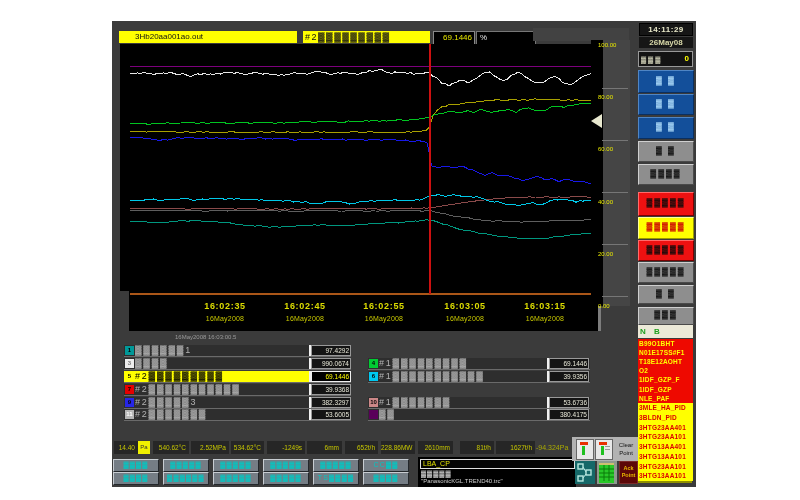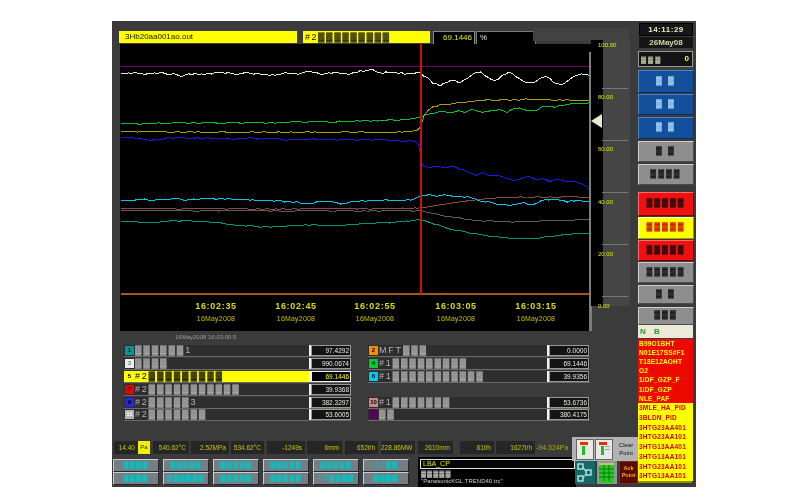--- a/index.html
+++ b/index.html
@@ -13,26 +13,26 @@
 .bb{background:#134f9a;border-top:1px solid #4f85c4;border-left:1px solid #4f85c4;border-right:1px solid #0a2f60;border-bottom:1px solid #0a2f60;color:#a9d8f8;}
 .gb{background:#8e8e8e;border-top:1px solid #cfcfcf;border-left:1px solid #cfcfcf;border-right:1px solid #4a4a4a;border-bottom:1px solid #4a4a4a;color:#0a0a0a;}
 .rbn{background:#ee1111;border-top:1px solid #ff6a6a;border-left:1px solid #ff6a6a;border-right:1px solid #7a0000;border-bottom:1px solid #7a0000;color:#0a0a0a;}
 .yb2{background:#ffff00;border-top:1px solid #ffff99;border-left:1px solid #ffff99;border-right:1px solid #9a9a00;border-bottom:1px solid #9a9a00;color:#cc0000;}
 .al{left:526px;width:54px;height:9px;font-size:6.5px;font-weight:bold;letter-spacing:0.2px;line-height:9.4px;padding-left:1px;white-space:nowrap;overflow:hidden;}
 .ar{background:#ee0900;color:#ffff00;}
 .ay{background:#ffff00;color:#dd0000;}
 </style></head>
 <body>
 <div class="win">
-<div style="left:7px;top:10px;width:178px;height:12px;background:#ffff00;color:#111;font-size:8px;line-height:12px;padding-left:6px;box-sizing:border-box;">3Hb20aa001ao.out</div>
+<div style="left:7px;top:10px;width:178px;height:12px;background:#ffff00;color:#111;font-size:8px;line-height:12px;padding-left:16px;box-sizing:border-box;">3Hb20aa001ao.out</div>
 <div style="left:191px;top:10px;width:127px;height:12px;background:#ffff00;color:#111;font-size:9px;line-height:12px;padding-left:2px;box-sizing:border-box;letter-spacing:1.5px;">#2▓▓▓▓▓▓▓▓▓</div>
 <div style="left:321px;top:10px;width:38px;height:12px;background:#000;border:1px solid #888;color:#e8e800;font-size:8px;line-height:11px;text-align:right;padding-right:2px;">69.1446</div>
 <div style="left:364px;top:10px;width:55px;height:12px;background:#000;border:1px solid #777;color:#e8e8e8;font-size:8px;line-height:11px;padding-left:3px;">%</div>
 <div style="left:421px;top:7px;width:96px;height:13px;background:#424242;"></div>
-<div style="left:8px;top:23px;width:472px;height:247px;background:#000;">
+<div style="left:8px;top:23px;width:472px;height:247px;background:#000;padding-left:9px;">
       <svg width="472" height="287" viewBox="0 0 472 287">
 <rect width="472" height="287" fill="#000000"></rect>
 <line x1="1" y1="22.5" x2="471" y2="22.5" stroke="#7c007c" stroke-width="1" shape-rendering="crispEdges"></line>
 <line x1="1" y1="249.5" x2="471" y2="249.5" stroke="#aa5618" stroke-width="2" shape-rendering="crispEdges"></line>
 <polyline points="1.0,177.0 4.2,177.2 7.5,177.5 10.8,177.8 14.0,177.8 17.5,177.8 21.0,178.7 24.5,178.2 28.0,179.0 31.5,178.6 35.0,178.0 38.5,178.3 42.0,177.4 45.5,177.7 49.0,177.0 52.5,176.8 56.0,176.9 59.5,177.3 63.0,176.3 66.5,176.3 70.0,176.7 73.5,177.3 77.0,177.1 80.5,177.1 84.0,178.1 87.5,177.3 91.0,178.7 94.5,178.4 98.0,178.6 101.5,179.0 105.0,179.8 108.5,180.9 112.0,180.6 115.5,181.3 119.0,181.7 122.5,181.6 126.0,182.1 129.5,181.7 133.0,182.0 136.5,182.4 140.0,183.2 143.5,182.9 147.0,182.8 150.5,183.1 154.0,182.9 157.5,182.5 161.0,182.9 164.5,182.5 168.0,181.7 171.5,181.8 175.0,181.5 178.5,181.7 182.0,181.3 185.5,180.7 189.0,181.6 192.5,180.5 196.0,180.9 199.5,181.6 203.0,181.1 206.5,181.7 210.0,181.4 213.5,182.0 217.0,181.8 220.5,181.3 224.0,181.5 227.5,180.5 231.0,180.7 234.5,180.4 238.0,180.1 241.5,179.7 245.0,179.9 248.5,179.8 252.0,179.0 255.5,179.1 259.0,178.2 262.5,178.9 266.0,178.7 269.5,179.0 273.0,178.6 276.5,177.9 280.0,177.9 283.0,178.0 286.0,176.9 289.0,177.2 292.0,176.6 295.0,176.2 298.0,175.8 301.0,176.3 304.3,176.6 307.7,177.7 311.0,178.9 314.3,180.4 317.7,180.5 321.0,181.9 324.3,183.1 327.7,184.5 331.0,185.4 334.3,186.1 337.7,186.1 341.0,186.9 344.3,187.5 347.7,188.8 351.0,189.5 354.3,189.2 357.7,189.9 361.0,190.7 364.3,191.2 367.7,192.0 371.0,192.6 374.3,192.5 377.7,192.6 381.0,193.4 384.3,193.5 387.7,193.9 391.0,194.5 394.3,194.4 397.7,194.4 401.0,194.6 404.3,194.7 407.7,194.0 411.0,195.0 414.3,194.5 417.7,194.3 421.0,193.9 424.3,193.0 427.7,192.7 431.0,192.0 434.3,192.3 437.7,191.3 441.0,191.0 444.3,190.8 447.7,190.4 451.0,190.3 454.3,189.6 457.7,189.2 461.0,189.5 464.3,189.5 467.7,189.5 471,189.5" fill="none" stroke="#00977f" stroke-width="1" shape-rendering="crispEdges"></polyline>
 <polyline points="1.0,166.5 4.0,166.5 7.0,166.5 10.0,166.5 13.0,166.5 16.0,166.5 19.0,166.5 22.0,166.5 25.0,166.5 28.0,166.5 31.0,166.5 34.0,166.5 37.0,166.5 40.0,166.2 43.1,166.2 46.2,166.5 49.2,166.2 52.3,167.0 55.4,166.8 58.5,166.4 61.5,166.6 64.6,166.7 67.7,166.7 70.8,166.6 73.8,167.2 76.9,167.4 80.0,167.0 83.1,166.9 86.2,166.6 89.2,166.6 92.3,166.7 95.4,166.6 98.5,167.0 101.5,166.5 104.6,166.3 107.7,167.0 110.8,166.6 113.8,166.3 116.9,166.6 120.0,166.1 123.1,166.6 126.2,167.0 129.2,166.9 132.3,166.8 135.4,166.5 138.5,166.6 141.5,166.5 144.6,167.0 147.7,166.9 150.8,167.1 153.8,166.8 156.9,166.7 160.0,167.2 163.1,167.3 166.2,167.2 169.2,167.1 172.3,167.1 175.4,167.0 178.5,166.6 181.5,166.7 184.6,166.6 187.7,166.3 190.8,166.2 193.8,166.4 196.9,166.3 200.0,166.7 203.1,166.9 206.2,166.5 209.2,167.0 212.3,167.0 215.4,167.1 218.5,166.6 221.5,166.5 224.6,166.6 227.7,166.6 230.8,166.6 233.8,167.0 236.9,167.3 240.0,167.3 243.1,166.9 246.2,167.0 249.2,167.1 252.3,166.5 255.4,166.9 258.5,167.1 261.5,167.0 264.6,166.9 267.7,166.6 270.8,166.4 273.8,166.8 276.9,166.4 280.0,166.7 283.0,166.9 286.0,166.6 289.0,166.6 292.0,167.1 295.0,167.0 298.0,166.7 301.0,166.7 304.7,167.4 308.3,168.7 312.0,169.2 315.7,169.6 319.3,170.9 323.0,171.9 326.7,172.3 330.3,172.7 334.0,173.5 337.7,173.7 341.3,174.1 345.0,175.4 348.7,175.6 352.3,176.0 356.0,176.8 359.0,176.6 362.0,177.0 365.0,177.1 368.0,176.8 371.0,176.9 374.0,177.1 377.0,177.2 380.0,177.6 383.0,177.4 386.0,177.6 389.0,177.5 392.0,178.2 395.0,177.9 398.0,177.9 401.0,177.9 404.0,178.0 407.0,177.5 410.0,177.8 413.0,177.4 416.0,177.3 419.0,177.2 422.0,176.7 425.0,177.0 428.0,176.6 431.0,176.4 434.0,176.9 437.0,176.3 440.0,176.5 443.0,176.6 446.0,176.3 449.0,176.1 452.0,176.1 455.0,176.0 458.2,175.9 461.4,175.8 464.6,175.7 467.8,175.6 471,175.5" fill="none" stroke="#5e5e5e" stroke-width="1" shape-rendering="crispEdges"></polyline>
 <polyline points="1.0,164.5 4.2,164.5 7.4,164.5 10.7,164.5 13.9,164.5 17.1,164.5 20.3,164.5 23.6,164.5 26.8,164.5 30.0,164.5 33.0,164.7 36.0,164.4 39.0,164.7 42.0,164.5 45.0,164.6 48.0,165.0 51.0,164.9 54.0,164.9 57.0,165.1 60.0,165.2 63.0,164.9 66.0,165.0 69.0,164.9 72.0,164.8 75.0,164.9 78.0,164.7 81.0,164.7 84.0,164.6 87.0,164.8 90.0,164.6 93.0,164.8 96.0,164.9 99.0,164.5 102.0,164.7 105.0,165.0 108.0,165.0 111.0,164.6 114.0,164.7 117.0,164.9 120.0,164.7 123.0,164.8 126.0,164.7 129.0,165.1 132.0,165.2 135.0,165.2 138.0,164.8 141.0,165.1 144.0,165.1 147.0,164.8 150.0,165.2 153.0,165.3 156.0,164.8 159.0,165.3 162.0,164.9 165.0,165.0 168.0,165.3 171.0,165.2 174.0,164.8 177.0,165.0 180.0,165.0 183.0,164.9 186.0,164.7 189.0,164.7 192.0,164.9 195.0,164.5 198.0,164.7 201.0,164.6 204.0,164.3 207.0,164.4 210.0,164.6 213.0,164.6 216.0,164.3 219.0,164.9 222.0,164.9 225.0,165.0 228.0,164.6 231.0,164.7 234.0,164.6 237.0,165.1 240.0,164.9 243.0,164.7 246.0,164.9 249.0,165.1 252.0,165.0 255.0,164.6 258.0,164.5 261.0,164.9 264.0,164.6 267.0,164.7 270.0,164.3 273.1,164.2 276.2,164.5 279.3,164.3 282.4,164.0 285.5,164.5 288.6,164.3 291.7,164.3 294.8,163.9 297.9,164.3 301.0,163.7 304.0,163.7 307.0,163.0 310.0,162.4 313.0,162.0 316.0,161.8 319.5,160.9 323.0,160.3 326.5,160.0 330.0,159.3 333.5,158.8 337.0,158.3 340.5,157.7 344.0,157.3 347.5,156.9 351.0,156.4 354.5,156.2 358.0,155.4 361.5,155.3 365.0,154.8 368.5,154.7 372.0,154.2 375.5,154.1 379.0,153.7 382.5,153.9 386.0,153.5 389.5,153.2 393.0,153.2 396.5,153.4 400.0,152.8 403.3,153.2 406.7,153.0 410.0,153.0 413.3,153.2 416.7,152.9 420.0,153.0 423.3,153.1 426.7,153.3 430.0,152.9 433.3,153.2 436.7,153.1 440.0,153.1 443.0,152.9 446.0,152.9 449.0,152.7 452.0,152.8 455.0,152.7 458.0,153.0 461.2,153.0 464.5,153.0 467.8,153.0 471,153" fill="none" stroke="#8a4a4a" stroke-width="1" shape-rendering="crispEdges"></polyline>
 <polyline points="1.0,157.0 4.2,156.8 7.5,156.5 10.8,156.2 14.0,156.4 17.5,155.5 21.0,155.2 24.5,155.0 28.0,156.0 31.5,156.2 35.0,156.0 38.5,155.5 42.0,155.6 45.5,155.4 49.0,155.4 52.5,154.7 56.0,154.9 59.5,154.7 63.0,156.0 66.5,156.1 70.0,155.6 73.5,155.0 77.0,156.0 80.5,154.8 84.0,154.8 87.5,154.2 91.0,154.8 94.5,155.0 98.0,155.0 101.5,154.6 105.0,155.3 108.5,154.6 112.0,155.1 115.5,155.1 119.0,155.8 122.5,155.5 126.0,155.7 129.5,156.1 133.0,155.8 136.5,156.3 140.0,156.0 143.5,156.5 147.0,156.5 150.5,156.7 154.0,157.1 157.5,156.6 161.0,156.7 164.5,158.0 168.0,156.9 171.0,158.1 174.0,158.2 177.0,157.5 180.0,159.0 183.3,159.5 186.7,159.4 190.0,159.9 193.3,159.5 196.7,157.9 200.0,158.0 203.3,157.5 206.7,157.5 210.0,157.0 213.3,158.0 216.7,158.6 220.0,160.1 223.3,159.5 226.7,159.1 230.0,158.1 233.0,157.4 236.0,157.2 239.0,157.2 242.0,156.4 245.5,157.3 249.0,156.6 252.5,156.5 256.0,156.2 259.5,156.4 263.0,156.2 266.5,155.6 270.0,157.0 273.5,156.9 277.0,156.5 280.5,156.6 284.0,156.8 287.3,155.5 290.7,156.2 294.0,155.1 297.5,153.1 301.0,151.6 305.0,151.9 309.0,150.5 313.0,151.6 317.0,152.3 321.0,151.2 325.0,150.8 329.0,151.5 333.0,152.3 337.0,152.7 341.0,152.7 344.5,153.2 348.0,152.8 351.5,153.9 355.0,155.1 358.5,156.9 362.0,157.2 365.5,158.1 369.0,157.7 372.5,158.8 376.0,160.1 379.5,160.5 383.0,160.3 386.5,161.0 390.0,161.2 393.5,160.8 397.0,159.9 400.5,159.4 404.0,158.4 407.5,160.4 411.0,160.0 414.5,160.0 418.0,158.7 421.5,156.2 425.0,155.9 428.5,156.0 432.0,155.7 436.0,155.7 440.0,156.1 443.5,156.5 447.0,158.2 450.5,156.8 454.0,157.1 458.0,156.4 462.0,157.0 465.0,157.2 468.0,157.3 471,157.5" fill="none" stroke="#00c8e8" stroke-width="1" shape-rendering="crispEdges"></polyline>
 <polyline points="1.0,93.0 4.2,93.2 7.5,93.5 10.8,93.8 14.0,94.0 17.0,95.0 20.0,94.2 23.0,95.6 26.0,95.5 29.0,96.2 32.0,96.1 35.0,95.6 39.0,96.1 43.0,95.0 46.2,94.1 49.5,93.8 52.8,94.2 56.0,93.9 59.5,93.8 63.0,93.7 66.5,94.2 70.0,94.2 73.5,94.9 77.0,93.6 80.5,94.5 84.0,94.5 87.5,93.6 91.0,94.8 94.5,94.7 98.0,95.1 101.5,94.3 105.0,94.6 108.5,94.7 112.0,95.7 115.5,95.0 119.0,94.6 122.5,94.5 126.0,94.2 129.5,93.9 133.0,93.9 136.5,95.0 140.0,94.2 143.5,95.2 147.0,94.4 150.5,94.5 154.0,95.0 157.5,94.7 161.0,95.1 164.5,96.0 168.0,96.0 171.5,95.8 175.0,95.4 178.5,95.7 182.0,95.6 185.5,95.2 189.0,95.6 192.5,94.7 196.0,95.8 199.5,95.4 203.0,95.9 206.5,95.7 210.0,95.2 213.5,95.0 217.0,96.3 220.5,95.4 224.0,96.0 227.5,95.7 231.0,95.5 234.5,96.0 238.0,96.2 241.5,95.3 245.0,96.0 248.5,95.6 252.0,96.1 255.5,95.9 259.0,95.5 262.5,95.5 266.0,95.6 269.5,96.7 273.0,96.2 276.5,96.0 280.0,97.1 284.0,97.4 288.0,96.9 291.5,97.0 295.0,97.6 298.0,98.9 299.0,102.8 300.0,108.4 301.0,113.6 302.0,118.7 303.0,122.1 306.5,123.0 310.0,123.3 314.0,122.6 318.0,122.4 322.0,123.3 326.0,123.8 329.5,123.0 333.0,121.9 336.5,123.4 340.0,125.7 344.0,126.0 348.0,128.0 352.0,129.7 356.0,131.5 359.5,129.6 363.0,128.7 366.5,130.1 370.0,131.9 374.0,131.2 378.0,131.1 382.0,132.7 386.0,134.5 389.5,134.8 393.0,136.3 396.5,136.0 400.0,135.1 404.0,133.5 408.0,132.6 412.0,133.6 416.0,135.8 419.5,135.6 423.0,134.5 426.5,136.0 430.0,137.7 434.0,135.9 438.0,135.0 442.0,136.3 446.0,138.0 449.5,137.5 453.0,137.1 456.5,138.1 460.0,139.2 463.0,140.4 466.0,141.9 469.0,145.0 471,146" fill="none" stroke="#1818e8" stroke-width="1" shape-rendering="crispEdges"></polyline>
 <polyline points="1.0,87.0 4.4,87.2 7.8,87.4 11.2,87.6 14.6,87.8 18.0,88.1 21.4,87.2 24.8,87.9 28.2,87.1 31.6,87.7 35.0,87.2 38.4,87.1 41.8,87.2 45.2,87.6 48.6,88.4 52.0,88.7 55.2,87.9 58.4,87.8 61.6,88.2 64.8,88.2 68.0,87.9 71.4,87.8 74.8,88.3 78.2,87.7 81.6,88.2 85.0,88.5 88.4,89.0 91.8,88.5 95.2,88.7 98.6,88.1 102.0,87.7 105.2,87.9 108.4,89.0 111.6,88.8 114.8,88.6 118.0,88.4 121.5,88.7 125.0,88.7 128.5,88.2 132.0,87.7 135.2,88.3 138.4,88.7 141.6,88.0 144.8,87.8 148.0,88.3 151.5,88.3 155.0,88.5 158.5,87.8 162.0,88.4 165.2,88.4 168.4,88.2 171.6,87.9 174.8,89.0 178.0,88.3 181.5,88.8 185.0,87.9 188.5,87.8 192.0,88.3 195.2,87.9 198.4,88.7 201.6,88.3 204.8,88.0 208.0,88.2 211.5,88.3 215.0,88.4 218.5,88.7 222.0,87.6 225.2,88.0 228.4,87.9 231.6,88.9 234.8,88.0 238.0,88.0 241.5,87.8 245.0,88.1 248.5,88.6 252.0,88.5 255.2,88.4 258.4,88.8 261.6,88.8 264.8,88.2 268.0,88.1 271.5,88.9 275.0,88.5 278.5,87.6 282.0,88.2 285.3,87.7 288.7,87.5 292.0,87.3 295.0,86.6 298.0,85.9 301.0,81.7 304.0,71.8 308.0,66.5 313.0,62.5 316.5,62.6 320.0,60.6 324.0,60.3 328.0,60.4 332.0,59.9 336.0,58.9 340.0,58.2 344.0,58.5 348.0,57.8 352.0,58.0 356.0,56.6 360.0,56.3 363.3,56.8 366.7,55.6 370.0,55.9 373.3,56.5 376.7,56.7 380.0,55.9 383.3,55.8 386.7,55.6 390.0,56.5 393.3,55.5 396.7,56.0 400.0,56.0 403.3,55.1 406.7,54.9 410.0,55.5 413.3,55.3 416.7,55.0 420.0,55.8 423.3,55.6 426.7,55.9 430.0,55.9 433.3,56.5 436.7,56.3 440.0,55.7 443.3,56.4 446.7,55.6 450.0,56.2 453.3,56.5 456.7,57.0 460.0,56.5 463.7,56.5 467.3,56.5 471,56.5" fill="none" stroke="#a8a000" stroke-width="1" shape-rendering="crispEdges"></polyline>
@@ -96,26 +96,20 @@
 <span style="position:absolute;left:11px;top:0;font-size:9px;color:#b2b2b2;line-height:11px;letter-spacing:1.8px;white-space:nowrap;overflow:hidden;max-width:170px;">#2▓▓▓▓▓3</span>
 <span style="position:absolute;left:185px;top:0;width:2px;height:11px;background:#f0f0f0;"></span>
 <span style="position:absolute;left:187px;top:0;width:37px;height:9px;background:#141414;border:1px solid #999;color:#e8e8d8;font-size:6.5px;line-height:9px;text-align:right;padding-right:1px;">382.3297</span>
 </div>
 <div style="position:absolute;left:12px;top:388px;width:227px;height:11px;background:#2e2e2e;border-bottom:1px solid #6a6a6a;">
 <span style="position:absolute;left:1px;top:1px;width:9px;height:9px;background:#b4b4b4;color:#fff;font-size:6px;font-weight:bold;text-align:center;line-height:9px;">11</span>
 <span style="position:absolute;left:11px;top:0;font-size:9px;color:#b2b2b2;line-height:11px;letter-spacing:1.8px;white-space:nowrap;overflow:hidden;max-width:170px;">#2▓▓▓▓▓▓▓</span>
 <span style="position:absolute;left:185px;top:0;width:2px;height:11px;background:#f0f0f0;"></span>
 <span style="position:absolute;left:187px;top:0;width:37px;height:9px;background:#141414;border:1px solid #999;color:#e8e8d8;font-size:6.5px;line-height:9px;text-align:right;padding-right:1px;">53.6005</span>
 </div>
-<div style="position:absolute;left:256px;top:324px;width:222px;height:11px;background:#2e2e2e;border-bottom:1px solid #6a6a6a;">
-<span style="position:absolute;left:1px;top:1px;width:9px;height:9px;background:#ff8a00;color:#000;font-size:6px;font-weight:bold;text-align:center;line-height:9px;">2</span>
-<span style="position:absolute;left:11px;top:0;font-size:9px;color:#b2b2b2;line-height:11px;letter-spacing:1.8px;white-space:nowrap;overflow:hidden;max-width:170px;">MFT▓▓▓</span>
-<span style="position:absolute;left:179px;top:0;width:2px;height:11px;background:#f0f0f0;"></span>
-<span style="position:absolute;left:181px;top:0;width:37px;height:9px;background:#141414;border:1px solid #999;color:#e8e8d8;font-size:6.5px;line-height:9px;text-align:right;padding-right:1px;">0.0000</span>
-</div>
 <div style="position:absolute;left:256px;top:337px;width:222px;height:11px;background:#2e2e2e;border-bottom:1px solid #6a6a6a;">
 <span style="position:absolute;left:1px;top:1px;width:9px;height:9px;background:#00cc33;color:#000;font-size:6px;font-weight:bold;text-align:center;line-height:9px;">4</span>
 <span style="position:absolute;left:11px;top:0;font-size:9px;color:#b2b2b2;line-height:11px;letter-spacing:1.8px;white-space:nowrap;overflow:hidden;max-width:170px;">#1▓▓▓▓▓▓▓▓▓</span>
 <span style="position:absolute;left:179px;top:0;width:2px;height:11px;background:#f0f0f0;"></span>
 <span style="position:absolute;left:181px;top:0;width:37px;height:9px;background:#141414;border:1px solid #999;color:#e8e8d8;font-size:6.5px;line-height:9px;text-align:right;padding-right:1px;">69.1446</span>
 </div>
 <div style="position:absolute;left:256px;top:350px;width:222px;height:11px;background:#2e2e2e;border-bottom:1px solid #6a6a6a;">
 <span style="position:absolute;left:1px;top:1px;width:9px;height:9px;background:#00c8f0;color:#000;font-size:6px;font-weight:bold;text-align:center;line-height:9px;">6</span>
 <span style="position:absolute;left:11px;top:0;font-size:9px;color:#b2b2b2;line-height:11px;letter-spacing:1.8px;white-space:nowrap;overflow:hidden;max-width:170px;">#1▓▓▓▓▓▓▓▓▓▓▓</span>
 <span style="position:absolute;left:179px;top:0;width:2px;height:11px;background:#f0f0f0;"></span>

